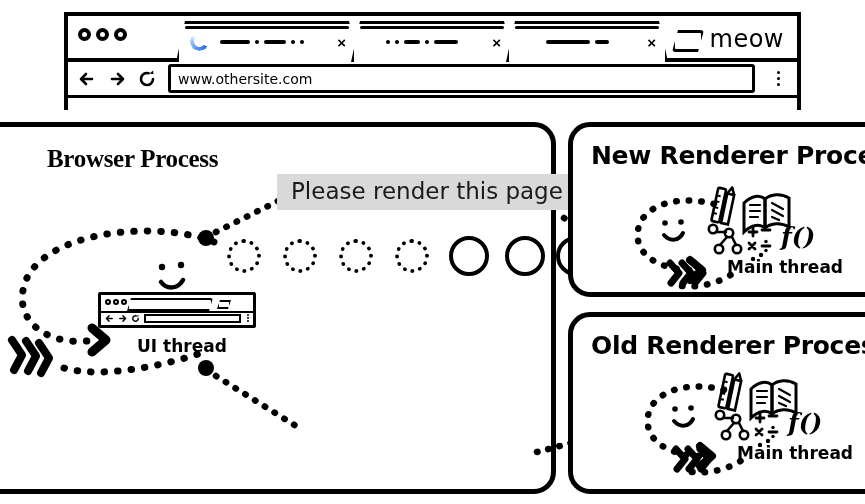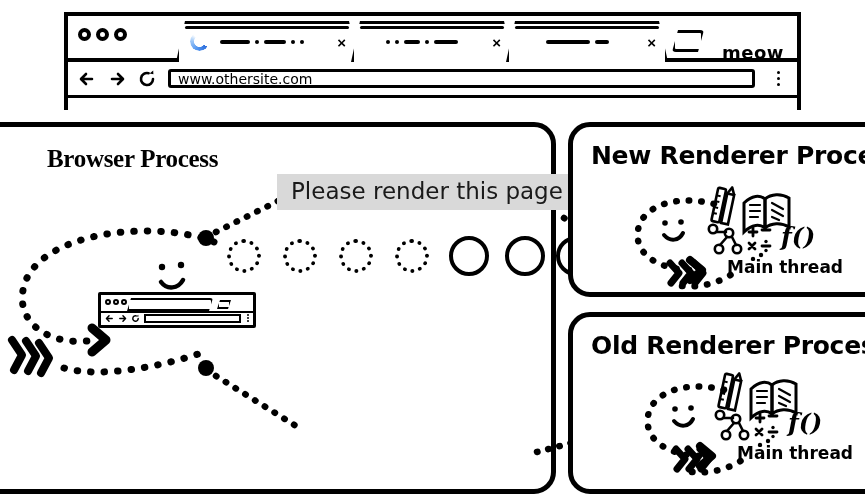--- a/index.html
+++ b/index.html
@@ -121,24 +121,24 @@
     top: 14px;
     width: 32px; height: 22px;
     border: 3px solid #000;
     box-sizing: border-box;
     background: #fff;
     clip-path: polygon(6px 0, 100% 0, calc(100% - 6px) 100%, 0 100%);
     border-radius: 4px;
   }
   #meow {
     position: absolute;
-    right: 13px; top: 26px;
+    right: 13px; top: 9px;
     font-family: "DejaVu Sans", sans-serif;
-    font-size: 18px;
-    font-weight: 700;
+    font-size: 24px;
+    font-weight: 400;
     letter-spacing: 0.5px;
     color: #000;
   }
 
   
   #toolbar {
     position: absolute;
     left: 0; top: 46px;
     width: 100%;
     height: 36px;
@@ -150,21 +150,21 @@
   .nav-btn {
     width: 22px; height: 22px;
     margin-left: 8px;
     position: relative;
     flex: none;
   }
   .nav-btn svg { display:block; width:22px; height:22px; }
   #omnibox {
     flex: 1;
     margin: 0 12px 0 10px;
-    height: 19px;
+    height: 29px;
     border: 3px solid #000;
     border-radius: 3px;
     box-sizing: border-box;
     display: flex;
     align-items: center;
     padding-left: 7px;
     background: #fff;
   }
   #omnibox-text {
     font-family: "DejaVu Sans", sans-serif;
@@ -461,20 +461,21 @@
           </svg>
       </div>
       <div class="mini-omni"></div>
       <div class="mini-kebab">
           <i></i>
           <i></i>
           <i></i>
         </div>
     </div>
   </div>
+  <div id="ui-thread-label" class="thread-label">UI thread</div>
 
   <div class="pipe-circle dotted" style="left:227px; top:239px;"></div>
   <div class="pipe-circle dotted" style="left:283px; top:239px;"></div>
   <div class="pipe-circle dotted" style="left:339px; top:239px;"></div>
   <div class="pipe-circle dotted" style="left:395px; top:239px;"></div>
   <div class="pipe-circle solid" style="left:449px; top:236px;"></div>
   <div class="pipe-circle solid" style="left:505px; top:236px;"></div>
   <div class="pipe-circle solid" style="left:556px; top:236px;"></div>
 
   <svg class="loop-svg" style="left:196px; top:186px; width:110px; height:62px;" viewBox="0 0 110 62">

